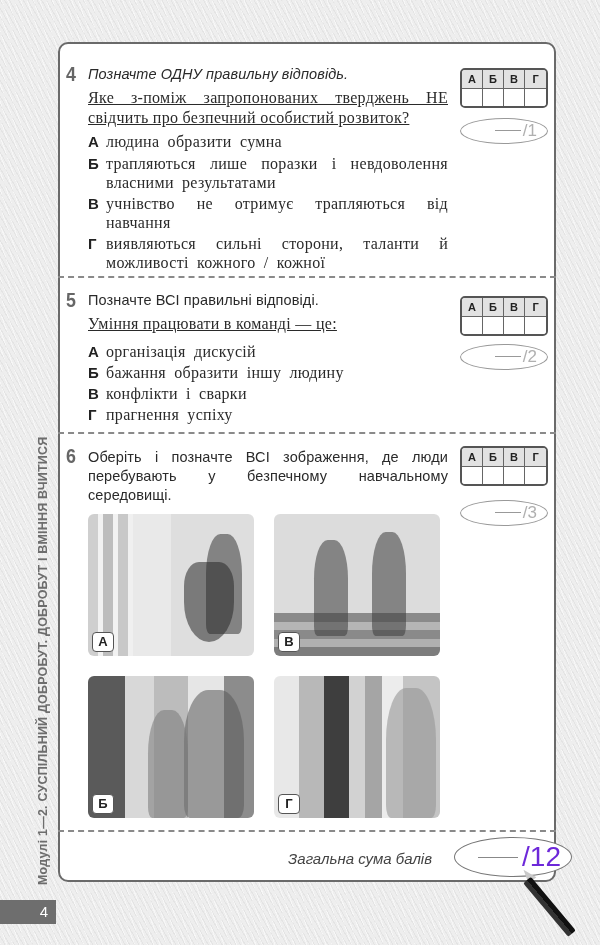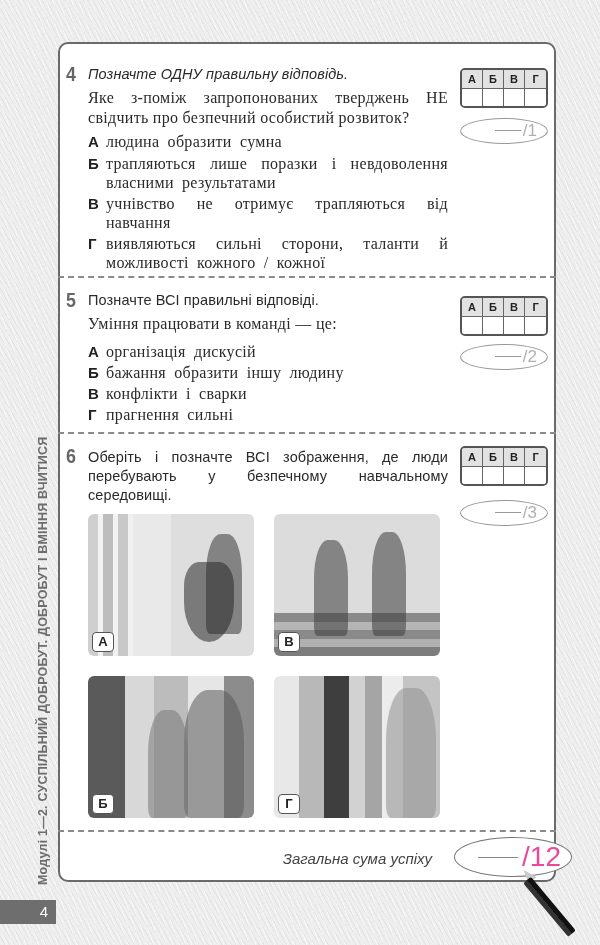--- a/index.html
+++ b/index.html
@@ -72,20 +72,21 @@
     color: #2a2a2a;
     letter-spacing: 0.1px;
   }
   .qtext {
     position: absolute;
     left: 28px; width: 360px;
     font-size: 16px;
     line-height: 20px;
     text-align: justify;
     letter-spacing: 0.3px;
+    text-decoration: underline;
   }
   .option {
     position: absolute;
     left: 28px; width: 360px;
     font-size: 16px;
     line-height: 19px;
     letter-spacing: 0.3px;
   }
   .option .letter {
     position: absolute;
@@ -190,21 +191,21 @@
   }
   .total-score {
     position: absolute;
     left: 396px; top: 795px;
     width: 118px; height: 40px;
     border: 1.5px solid #777;
     border-radius: 50%;
     background: #fff;
     font-family: "Liberation Sans", sans-serif;
     font-size: 28px;
-    color: #ec4899;
+    color: #6d28d9;
     text-align: right;
     padding-right: 10px;
     line-height: 38px;
   }
   .total-score .blank {
     display: inline-block;
     width: 40px; border-bottom: 1.5px solid #888;
     margin-right: 4px; vertical-align: 8px;
   }
   .pencil {
@@ -284,21 +285,21 @@
     <div class="option" style="top:85px;">
       <span class="letter">Б</span>
       <span class="otext">бажання образити іншу людину</span>
     </div>
     <div class="option" style="top:106px;">
       <span class="letter">В</span>
       <span class="otext">конфлікти і сварки</span>
     </div>
     <div class="option" style="top:127px;">
       <span class="letter">Г</span>
-      <span class="otext">прагнення сильні</span>
+      <span class="otext">прагнення успіху</span>
     </div>
 
     <div class="answer-grid" style="top:18px;">
       <div class="h">А</div>
       <div class="h">Б</div>
       <div class="h">В</div>
       <div class="h">Г</div>
       <div class="c"></div>
       <div class="c"></div>
       <div class="c"></div>
@@ -343,20 +344,20 @@
       <div class="c"></div>
       <div class="c"></div>
       <div class="c"></div>
     </div>
     <div class="score" style="top:66px;">
       <span class="blank"></span><span>/3</span>
     </div>
     <div class="dash" style="top:396px;"></div>
   </div>
 
-  <div class="total-label">Загальна сума успіху</div>
+  <div class="total-label">Загальна сума балів</div>
 </div>
 
 <div class="total-score" style="left:454px; top:837px;">
   <span class="blank"></span><span>/12</span>
 </div>
 <div class="pencil-tip"></div>
 <div class="pencil"></div>
 
 </body></html>

